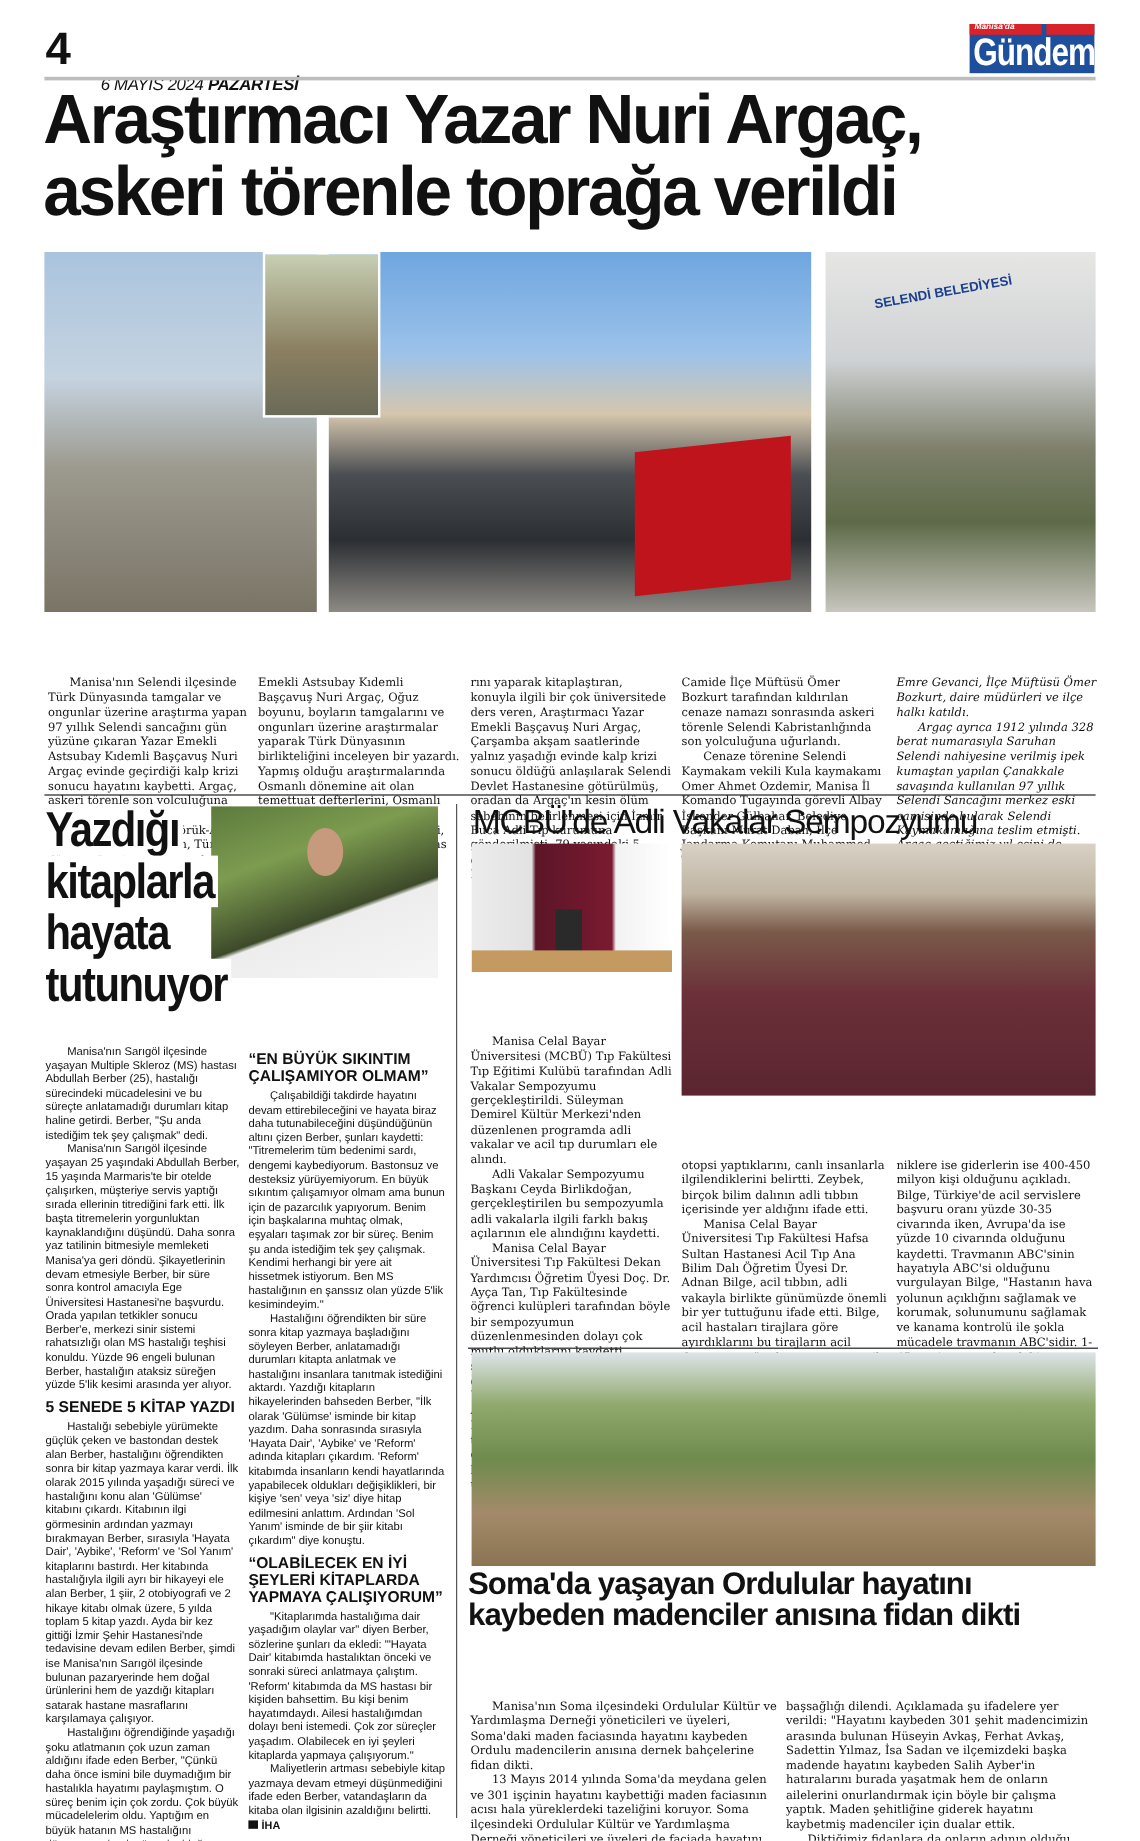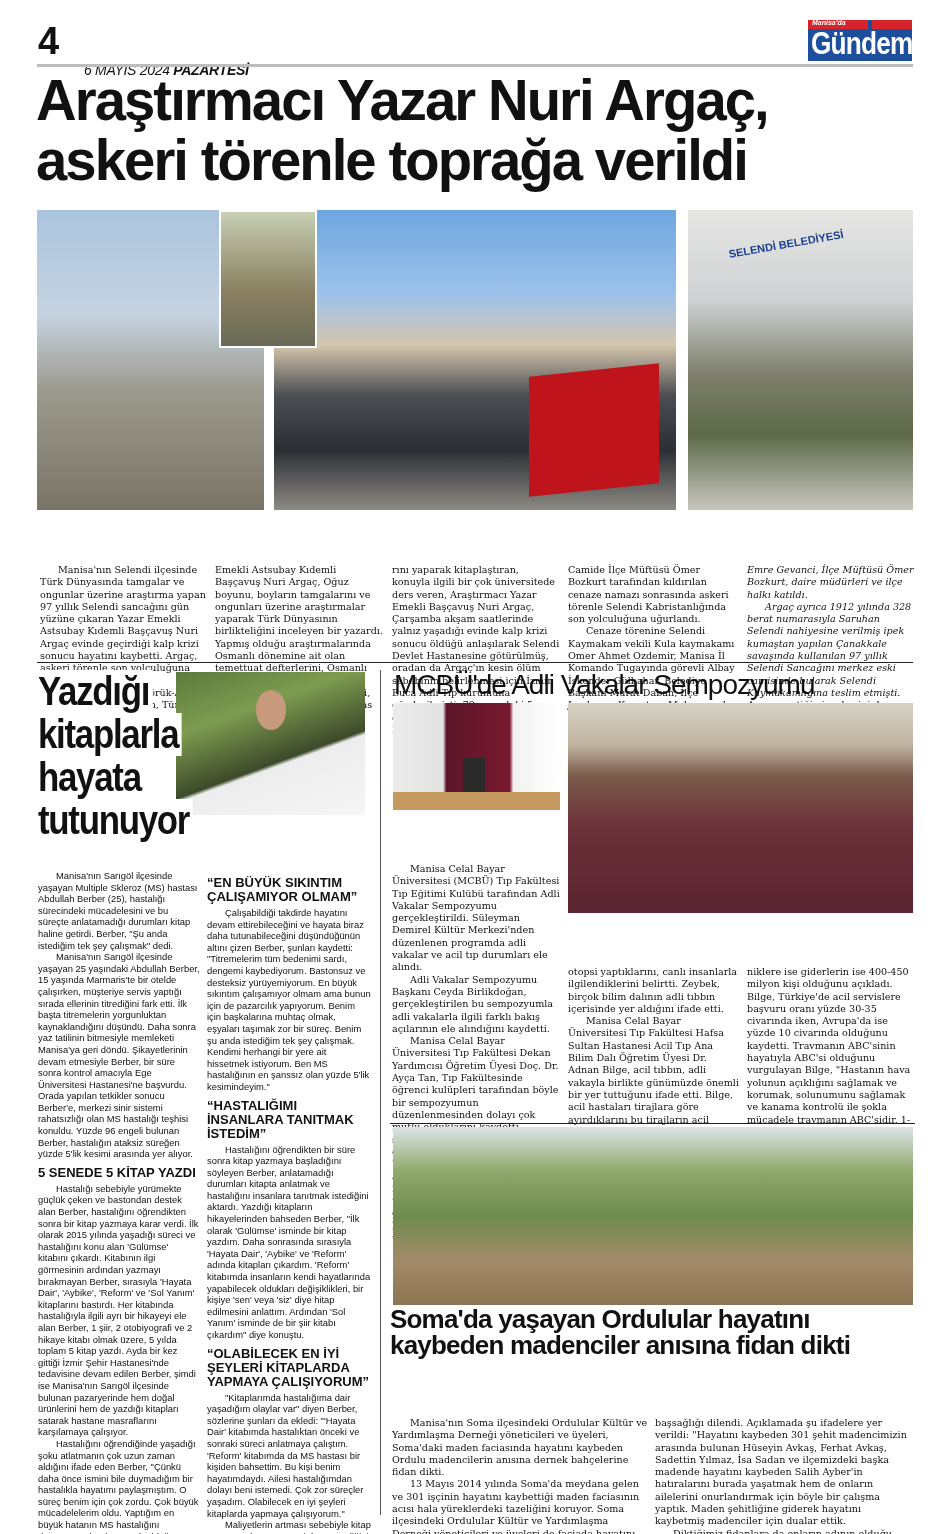--- a/index.html
+++ b/index.html
@@ -134,21 +134,20 @@
 <div class="cols sans c2a">
   <p>Manisa'nın Sarıgöl ilçesinde yaşayan Multiple Skleroz (MS) hastası Abdullah Berber (25), hastalığı sürecindeki mücadelesini ve bu süreçte anlatamadığı durumları kitap haline getirdi. Berber, "Şu anda istediğim tek şey çalışmak" dedi.</p>
   <p>Manisa'nın Sarıgöl ilçesinde yaşayan 25 yaşındaki Abdullah Berber, 15 yaşında Marmaris'te bir otelde çalışırken, müşteriye servis yaptığı sırada ellerinin titrediğini fark etti. İlk başta titremelerin yorgunluktan kaynaklandığını düşündü. Daha sonra yaz tatilinin bitmesiyle memleketi Manisa'ya geri döndü. Şikayetlerinin devam etmesiyle Berber, bir süre sonra kontrol amacıyla Ege Üniversitesi Hastanesi'ne başvurdu. Orada yapılan tetkikler sonucu Berber'e, merkezi sinir sistemi rahatsızlığı olan MS hastalığı teşhisi konuldu. Yüzde 96 engeli bulunan Berber, hastalığın ataksiz süreğen yüzde 5'lik kesimi arasında yer alıyor.</p>
   <p class="subhead">5 SENEDE 5 KİTAP YAZDI</p>
   <p>Hastalığı sebebiyle yürümekte güçlük çeken ve bastondan destek alan Berber, hastalığını öğrendikten sonra bir kitap yazmaya karar verdi. İlk olarak 2015 yılında yaşadığı süreci ve hastalığını konu alan 'Gülümse' kitabını çıkardı. Kitabının ilgi görmesinin ardından yazmayı bırakmayan Berber, sırasıyla 'Hayata Dair', 'Aybike', 'Reform' ve 'Sol Yanım' kitaplarını bastırdı. Her kitabında hastalığıyla ilgili ayrı bir hikayeyi ele alan Berber, 1 şiir, 2 otobiyografi ve 2 hikaye kitabı olmak üzere, 5 yılda toplam 5 kitap yazdı. Ayda bir kez gittiği İzmir Şehir Hastanesi'nde tedavisine devam edilen Berber, şimdi ise Manisa'nın Sarıgöl ilçesinde bulunan pazaryerinde hem doğal ürünlerini hem de yazdığı kitapları satarak hastane masraflarını karşılamaya çalışıyor.</p>
   <p>Hastalığını öğrendiğinde yaşadığı şoku atlatmanın çok uzun zaman aldığını ifade eden Berber, "Çünkü daha önce ismini bile duymadığım bir hastalıkla hayatımı paylaşmıştım. O süreç benim için çok zordu. Çok büyük mücadelelerim oldu. Yaptığım en büyük hatanın MS hastalığını düşmanım olarak görmek olduğunu düşünüyorum. Çünkü ben onunla savaştım ve MS beni yendi. Artık onu kötü bir arkadaşım olarak görüyorum. Hiçbir zaman anlaşamayacağız ama hayatımdan da hiç çıkmayacak" ifadelerine yer verdi.</p>
 </div>
 <div class="cols sans c2b">
   <p class="subhead">“EN BÜYÜK SIKINTIM ÇALIŞAMIYOR OLMAM”</p>
   <p>Çalışabildiği takdirde hayatını devam ettirebileceğini ve hayata biraz daha tutunabileceğini düşündüğünün altını çizen Berber, şunları kaydetti: "Titremelerim tüm bedenimi sardı, dengemi kaybediyorum. Bastonsuz ve desteksiz yürüyemiyorum. En büyük sıkıntım çalışamıyor olmam ama bunun için de pazarcılık yapıyorum. Benim için başkalarına muhtaç olmak, eşyaları taşımak zor bir süreç. Benim şu anda istediğim tek şey çalışmak. Kendimi herhangi bir yere ait hissetmek istiyorum. Ben MS hastalığının en şanssız olan yüzde 5'lik kesimindeyim."</p>
-  <p class="subhead">“HASTALIĞIMI İNSANLARA TANITMAK İSTEDİM”</p>
   <p>Hastalığını öğrendikten bir süre sonra kitap yazmaya başladığını söyleyen Berber, anlatamadığı durumları kitapta anlatmak ve hastalığını insanlara tanıtmak istediğini aktardı. Yazdığı kitapların hikayelerinden bahseden Berber, "İlk olarak 'Gülümse' isminde bir kitap yazdım. Daha sonrasında sırasıyla 'Hayata Dair', 'Aybike' ve 'Reform' adında kitapları çıkardım. 'Reform' kitabımda insanların kendi hayatlarında yapabilecek oldukları değişiklikleri, bir kişiye 'sen' veya 'siz' diye hitap edilmesini anlattım. Ardından 'Sol Yanım' isminde de bir şiir kitabı çıkardım" diye konuştu.</p>
   <p class="subhead">“OLABİLECEK EN İYİ ŞEYLERİ KİTAPLARDA YAPMAYA ÇALIŞIYORUM”</p>
   <p>"Kitaplarımda hastalığıma dair yaşadığım olaylar var" diyen Berber, sözlerine şunları da ekledi: "'Hayata Dair' kitabımda hastalıktan önceki ve sonraki süreci anlatmaya çalıştım. 'Reform' kitabımda da MS hastası bir kişiden bahsettim. Bu kişi benim hayatımdaydı. Ailesi hastalığımdan dolayı beni istemedi. Çok zor süreçler yaşadım. Olabilecek en iyi şeyleri kitaplarda yapmaya çalışıyorum."</p>
   <p><span>Maliyetlerin artması sebebiyle kitap yazmaya devam etmeyi düşünmediğini ifade eden Berber, vatandaşların da kitaba olan ilgisinin azaldığını belirtti.</span> <span class="sq"></span><span class="sig">İHA</span></p>
 </div>
 
 <h2 class="story3-title">MCBÜ'de Adli Vakalar Sempozyumu</h2>
 <div class="photo ph6">
   <div class="podium"></div>
   <div class="floor"></div>

